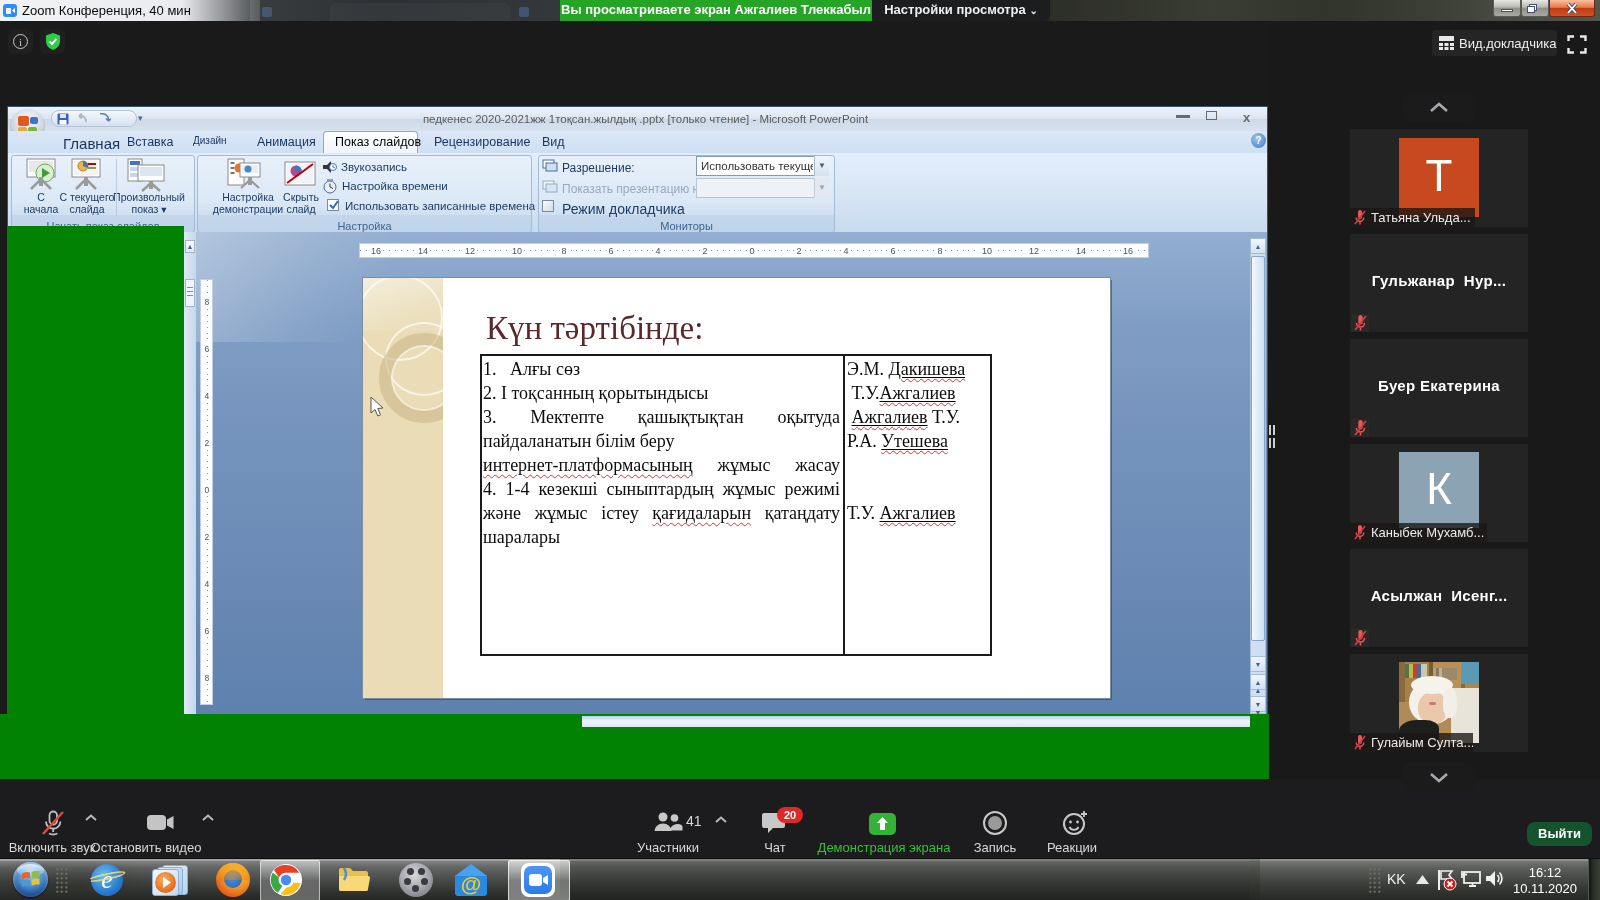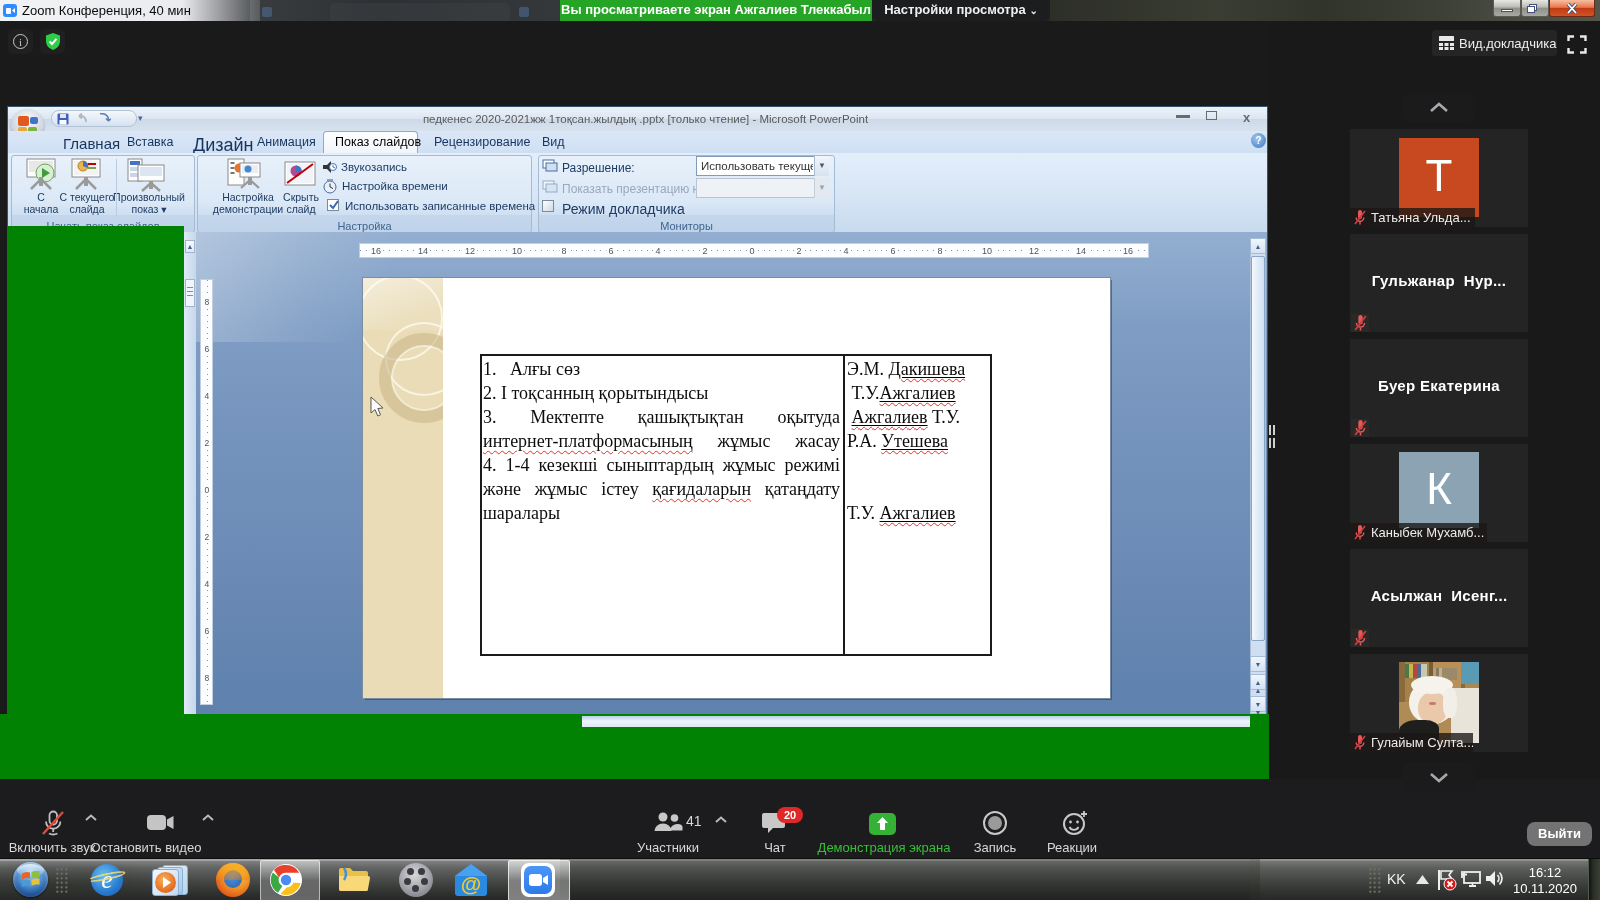--- a/index.html
+++ b/index.html
@@ -115,21 +115,21 @@
       </svg>
   <svg class="abs" style="left:90px;top:6px" width="13" height="11" viewBox="0 0 13 11">
         <path d="M2 0.8 C7 0 11 3 10.5 8 M10.5 8 L8 5.5 M10.5 8 L13 5.8" stroke="#5d81b8" stroke-width="1.6" fill="none"></path>
       </svg>
   <div class="abs" style="left:130px;top:6px;color:#4d6890;font-size:9px">▾</div>
 
   <div class="abs" style="left:0;top:24px;width:1261px;height:22px;background:linear-gradient(180deg,#dbe7f7,#cfdff3)"></div>
   <div class="abs" style="left:315px;top:24px;width:95px;height:22px;background:linear-gradient(180deg,#fdfeff,#f0f5fb);border:1px solid #8ea9cc;border-bottom:none;border-radius:4px 4px 0 0"></div>
   <div class="abs" style="top:28px;left:55px;font-size:15px;color:#15355e">Главная</div>
   <div class="abs" style="top:28px;left:119px;font-size:12.5px;color:#15355e">Вставка</div>
-  <div class="abs" style="top:28px;left:185px;font-size:18px;color:#15355e">Дизайн</div>
+  <div class="abs" style="top:28px;left:185px;font-size:10px;color:#15355e">Дизайн</div>
   <div class="abs" style="top:28px;left:249px;font-size:12.5px;color:#15355e">Анимация</div>
   <div class="abs" style="top:28px;left:327px;font-size:12.5px;color:#000000">Показ слайдов</div>
   <div class="abs" style="top:28px;left:426px;font-size:12.5px;color:#15355e">Рецензирование</div>
   <div class="abs" style="top:28px;left:534px;font-size:12.5px;color:#15355e">Вид</div>
   <div class="abs" style="left:1243px;top:26px;width:15px;height:15px;border-radius:50%;background:radial-gradient(circle at 40% 35%,#9fc6ef,#3a78c2);color:#fff;font-size:10px;font-weight:bold;text-align:center;line-height:15px">?</div>
 
   <div class="abs" style="left:0;top:46px;width:1261px;height:80px;background:linear-gradient(180deg,#e3eefb 0%,#d7e5f5 55%,#c8daee 100%);border-bottom:1px solid #8ca6c6"></div>
 
   <div class="abs grp" style="left:3px;top:48px;width:184px"></div>
   <div class="abs grp" style="left:189px;top:48px;width:335px"></div>
@@ -273,33 +273,35 @@
 
   <div class="abs" id="slide" style="left:355px;top:46px;width:747px;height:420px;background:#fff;outline:1px solid #7d8da0;box-shadow:2px 2px 0 rgba(40,60,90,.55)">
 
     <div class="abs" style="left:0;top:0;width:80px;height:420px;background:#e9dcb7;overflow:hidden">
       <div class="abs" style="left:-6px;top:-3px;width:86px;height:86px;border:2px solid rgba(255,252,240,.75);border-radius:50%"></div>
       <div class="abs" style="left:22px;top:44px;width:78px;height:74px;border:2px solid rgba(253,249,238,.8);border-radius:50%"></div>
       <div class="abs" style="left:16px;top:55px;width:90px;height:90px;border:12px solid rgba(203,184,138,.6);border-radius:50%;box-shadow:inset 0 0 0 2px rgba(250,246,232,.6)"></div>
       <div class="abs" style="left:0;top:0;width:80px;height:52px;background:linear-gradient(160deg,rgba(255,255,255,.5),rgba(255,255,255,.08) 75%)"></div>
     </div>
 
+    <div class="abs" style="left:123px;top:32px;font-family:'Liberation Serif',serif;font-size:33px;color:#5c282b">Күн тәртібінде:</div>
 
     <div class="abs" id="tbl" style="left:117px;top:76px;width:512px;height:302px;border:2px solid #1a1a1a">
       <div class="abs" style="left:361px;top:0;width:2px;height:298px;background:#1a1a1a"></div>
     </div>
     <div class="abs slidetext" style="left:120px;top:79px;width:357px">
       <div>1.&nbsp;&nbsp;&nbsp;Алғы сөз</div>
       <div>2.&nbsp;І тоқсанның қорытындысы</div>
       <div class="jf">
             <span>3.</span>
             <span>Мектепте</span>
             <span>қашықтықтан</span>
             <span>оқытуда</span>
           </div>
+      <div>пайдаланатын білім беру</div>
       <div class="jf">
             <span><span class="wv">интернет-платформасының</span></span>
             <span>жұмыс</span>
             <span>жасау</span>
           </div>
       <div class="jf">
             <span>4.</span>
             <span>1-4</span>
             <span>кезекші</span>
             <span>сыныптардың</span>
@@ -453,21 +455,21 @@
             <path d="M2 14 L12 1" stroke="#d43c3c" stroke-width="1.6"></path>
           </svg>
         </div>
   </div>
 
   <div class="abs" style="z-index:50;left:133px;top:762px;width:74px;height:30px;background:#1b1b1b;border-radius:9px"></div>
   <svg class="abs" style="z-index:51;left:160px;top:771px" width="20" height="12" viewBox="0 0 20 12">
         <path d="M2 3 L10 10 L18 3" stroke="#a8a8b0" stroke-width="2.6" fill="none"></path>
       </svg>
 
-  <div class="abs" style="z-index:50;left:258px;top:822px;width:65px;height:24px;background:#737373;border-radius:8px;color:#fff;font-size:13px;font-weight:bold;text-align:center;line-height:24px">Выйти</div>
+  <div class="abs" style="z-index:50;left:258px;top:822px;width:65px;height:24px;background:#14532d;border-radius:8px;color:#fff;font-size:13px;font-weight:bold;text-align:center;line-height:24px">Выйти</div>
 </div>
 
 <div class="abs" id="ztoolbar" style="left:0;top:779px;width:1600px;height:79px;background:#1c1c1e">
 
   <svg class="abs" style="left:40px;top:31px" width="26" height="26" viewBox="0 0 26 26">
         <g stroke="#bfbfbf" stroke-width="1.8" fill="none">
           <rect x="9.5" y="1.5" width="7.5" height="13" rx="3.75"></rect>
           <path d="M6 11.5 a7.2 7.2 0 0 0 14.4 0"></path>
           <path d="M13.2 18.7 V22"></path>
           <path d="M9 23.5 a6 3 0 0 0 8.4 0"></path>

